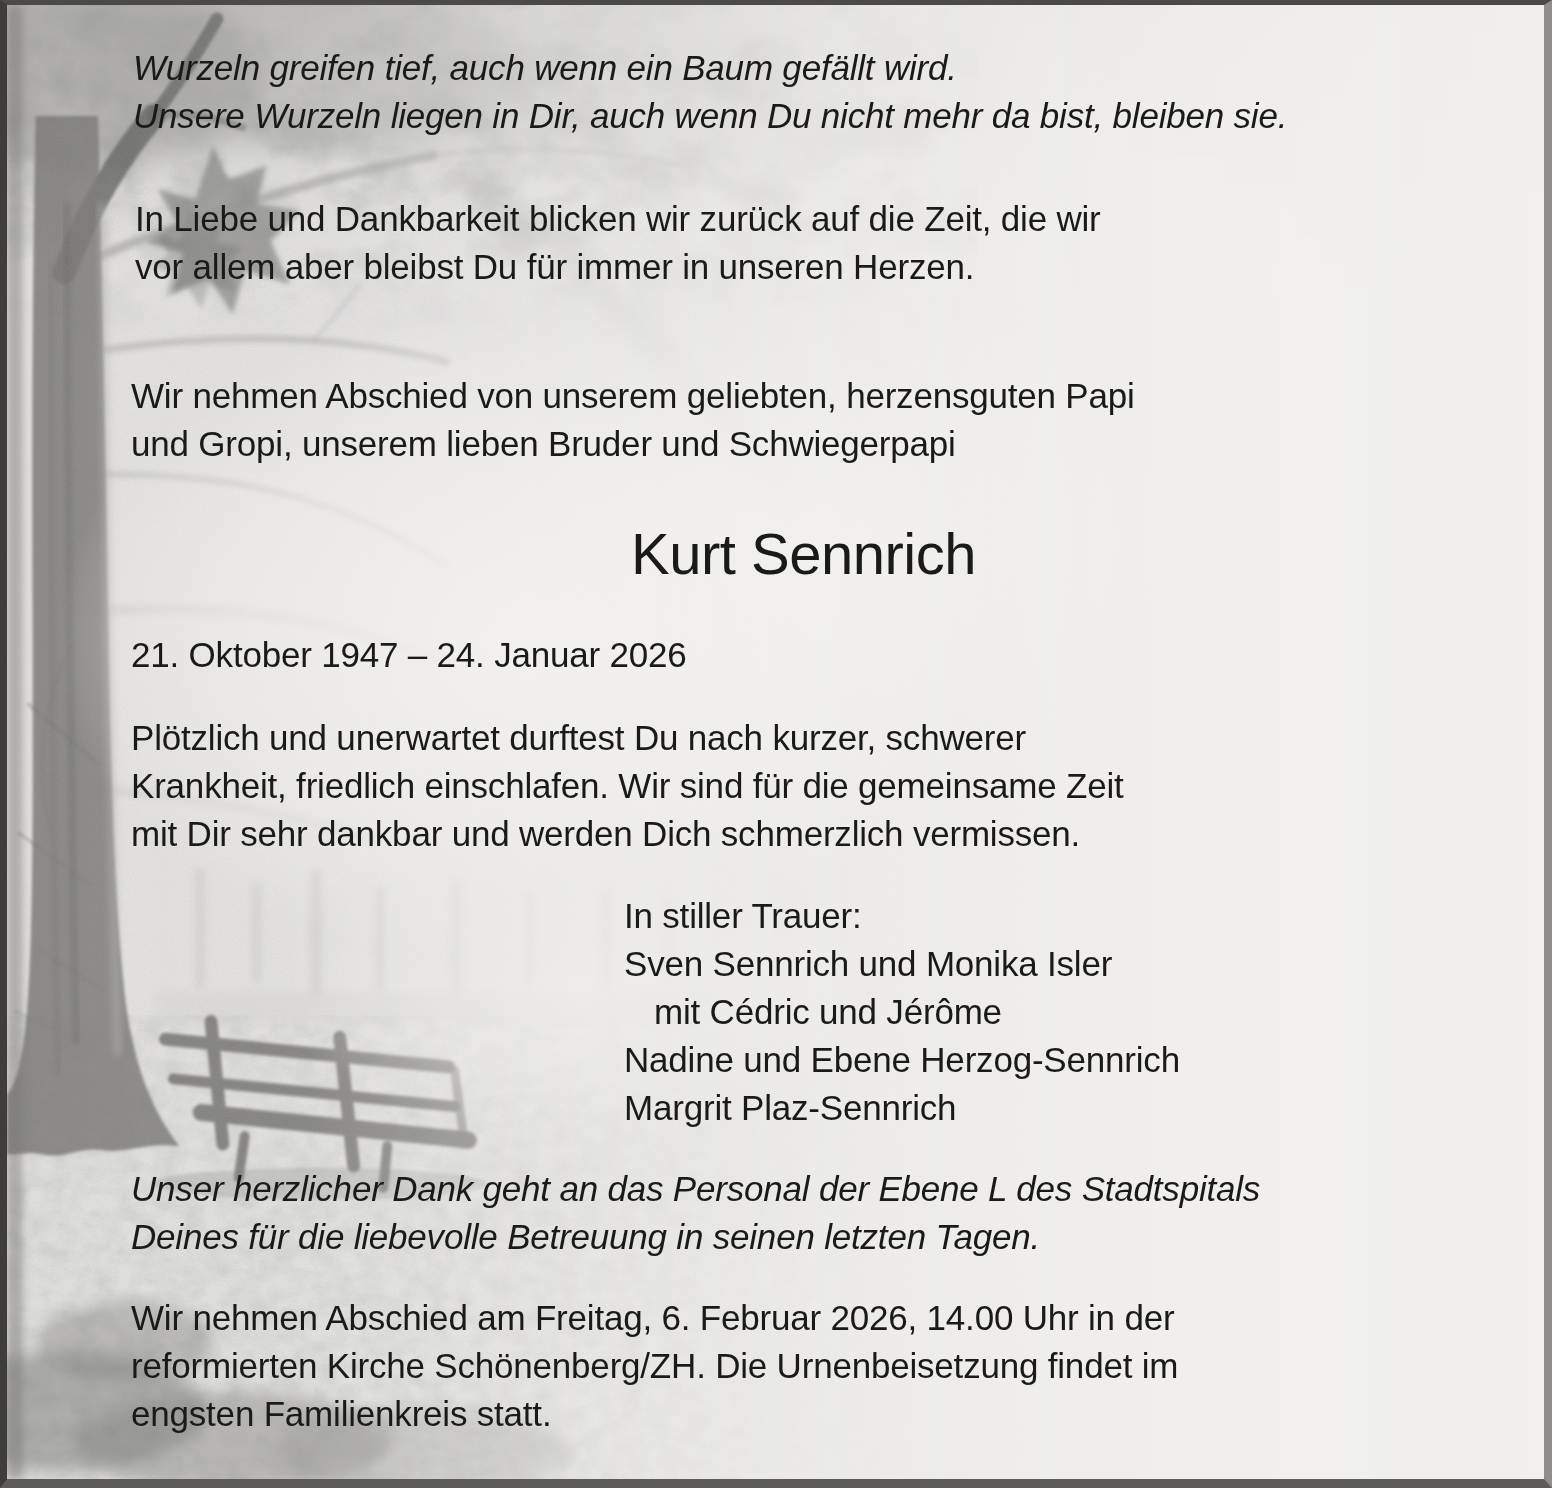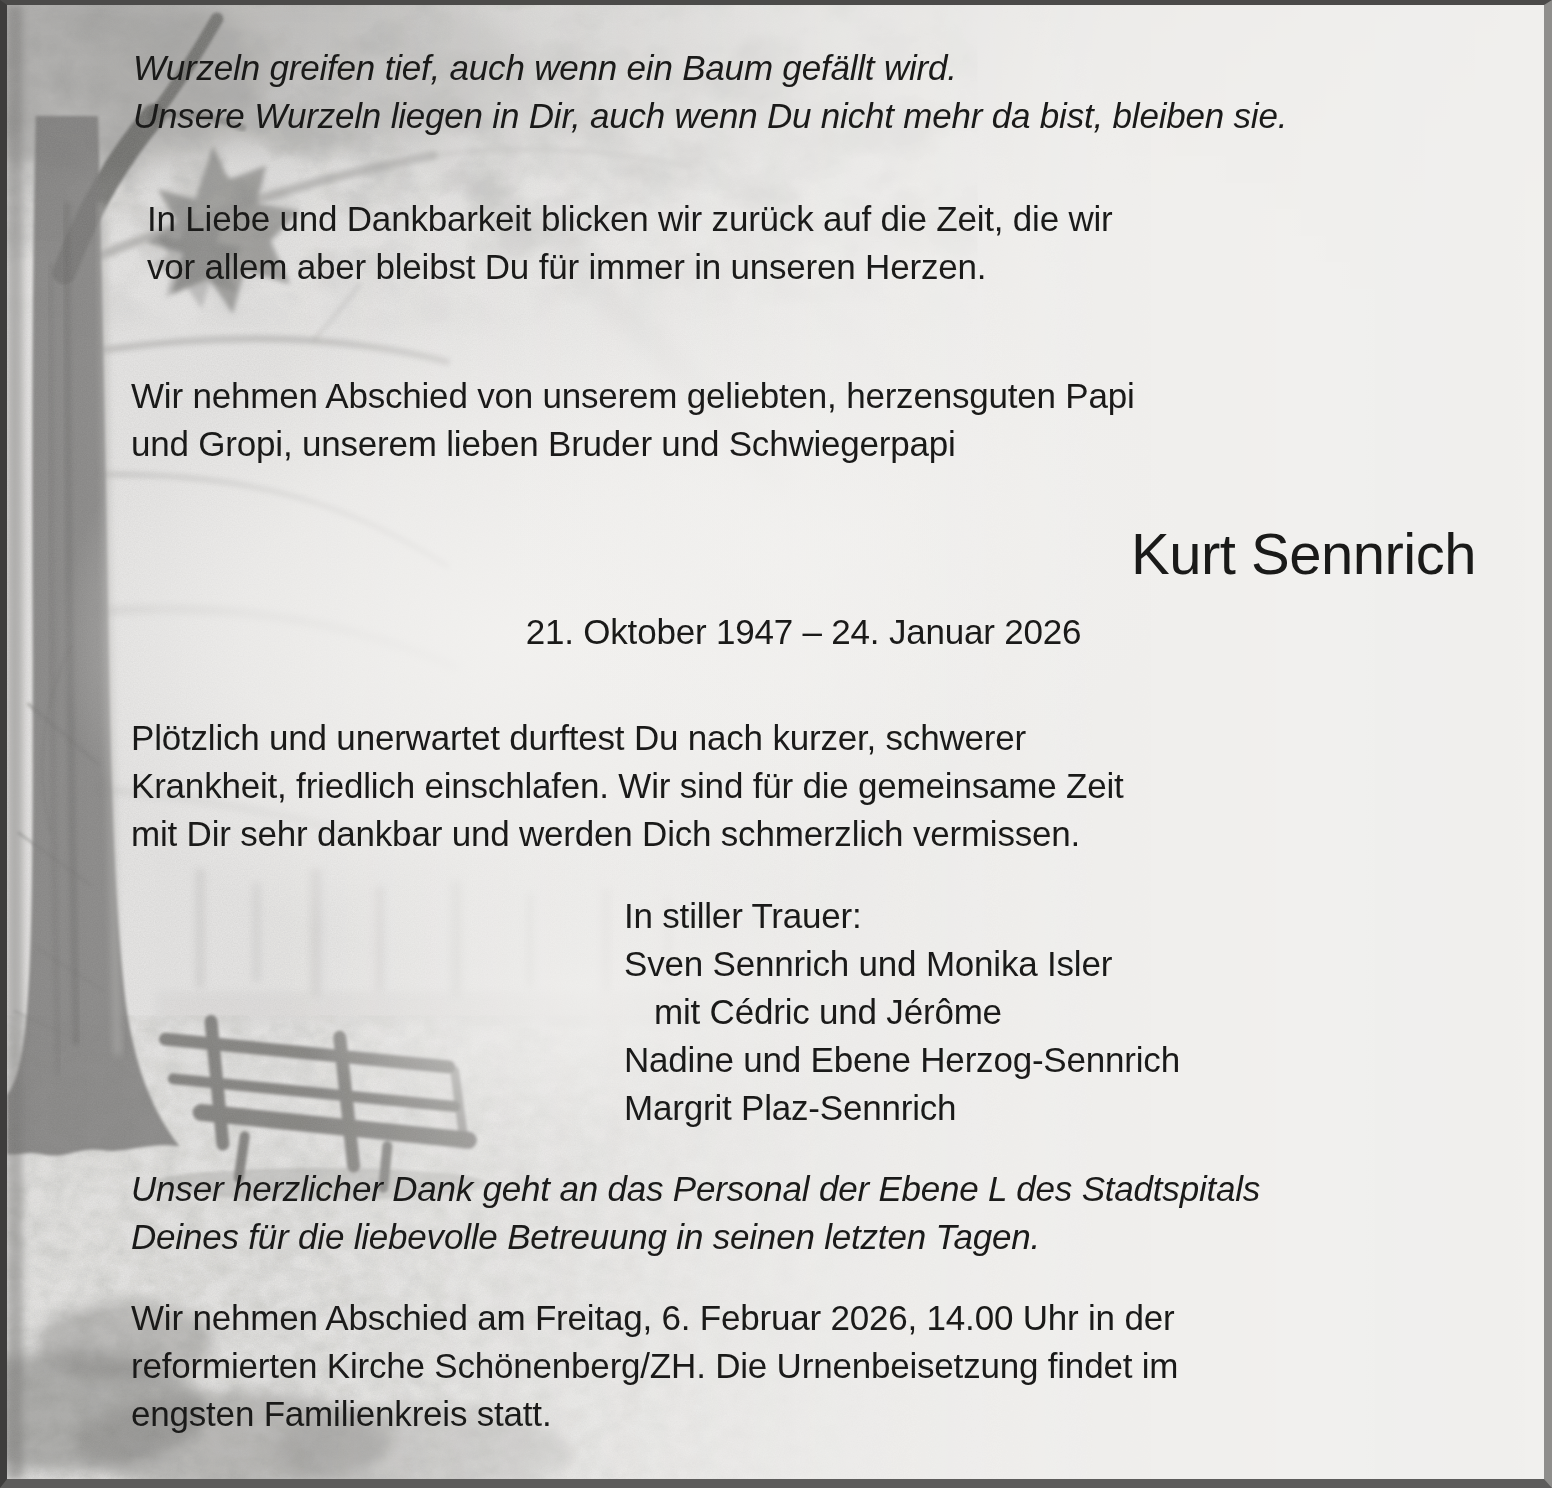--- a/index.html
+++ b/index.html
@@ -13,25 +13,25 @@
     border-bottom:9px solid #5d5c5b;
     background:#f2f1ef;
     overflow:hidden;
     font-family:"Liberation Sans", sans-serif;
   }
   .bg{position:absolute;left:0;top:0;width:100%;height:100%;}
   .content{position:absolute;inset:0;}
   .block{position:absolute;white-space:nowrap;color:#1a1a19;}
   .body-text{font-size:35px;line-height:48px;letter-spacing:-0.2px;}
   .epigraph{left:126px;top:39px;font-style:italic;}
-  .intro{left:140px;top:190px;}
+  .intro{left:128px;top:190px;}
   .announce{left:124px;top:367px;}
-  .name-block{left:124px;top:517px;width:1345px;text-align:right;
+  .name-block{left:124px;top:517px;width:1345px;text-align:center;
     font-size:58px;line-height:64px;letter-spacing:-0.5px;font-weight:400;}
-  .dates-block{left:124px;top:603px;width:1345px;text-align:center;}
+  .dates-block{left:124px;top:626px;width:1345px;}
   .passing{left:124px;top:709px;}
   .mourning{left:617px;top:887px;}
   .thanks{left:124px;top:1160px;font-style:italic;}
   .service{left:124px;top:1289px;}
   .indent{padding-left:30px;}
   .line{white-space:nowrap;}
 </style>
 </head>
 <body>
 

